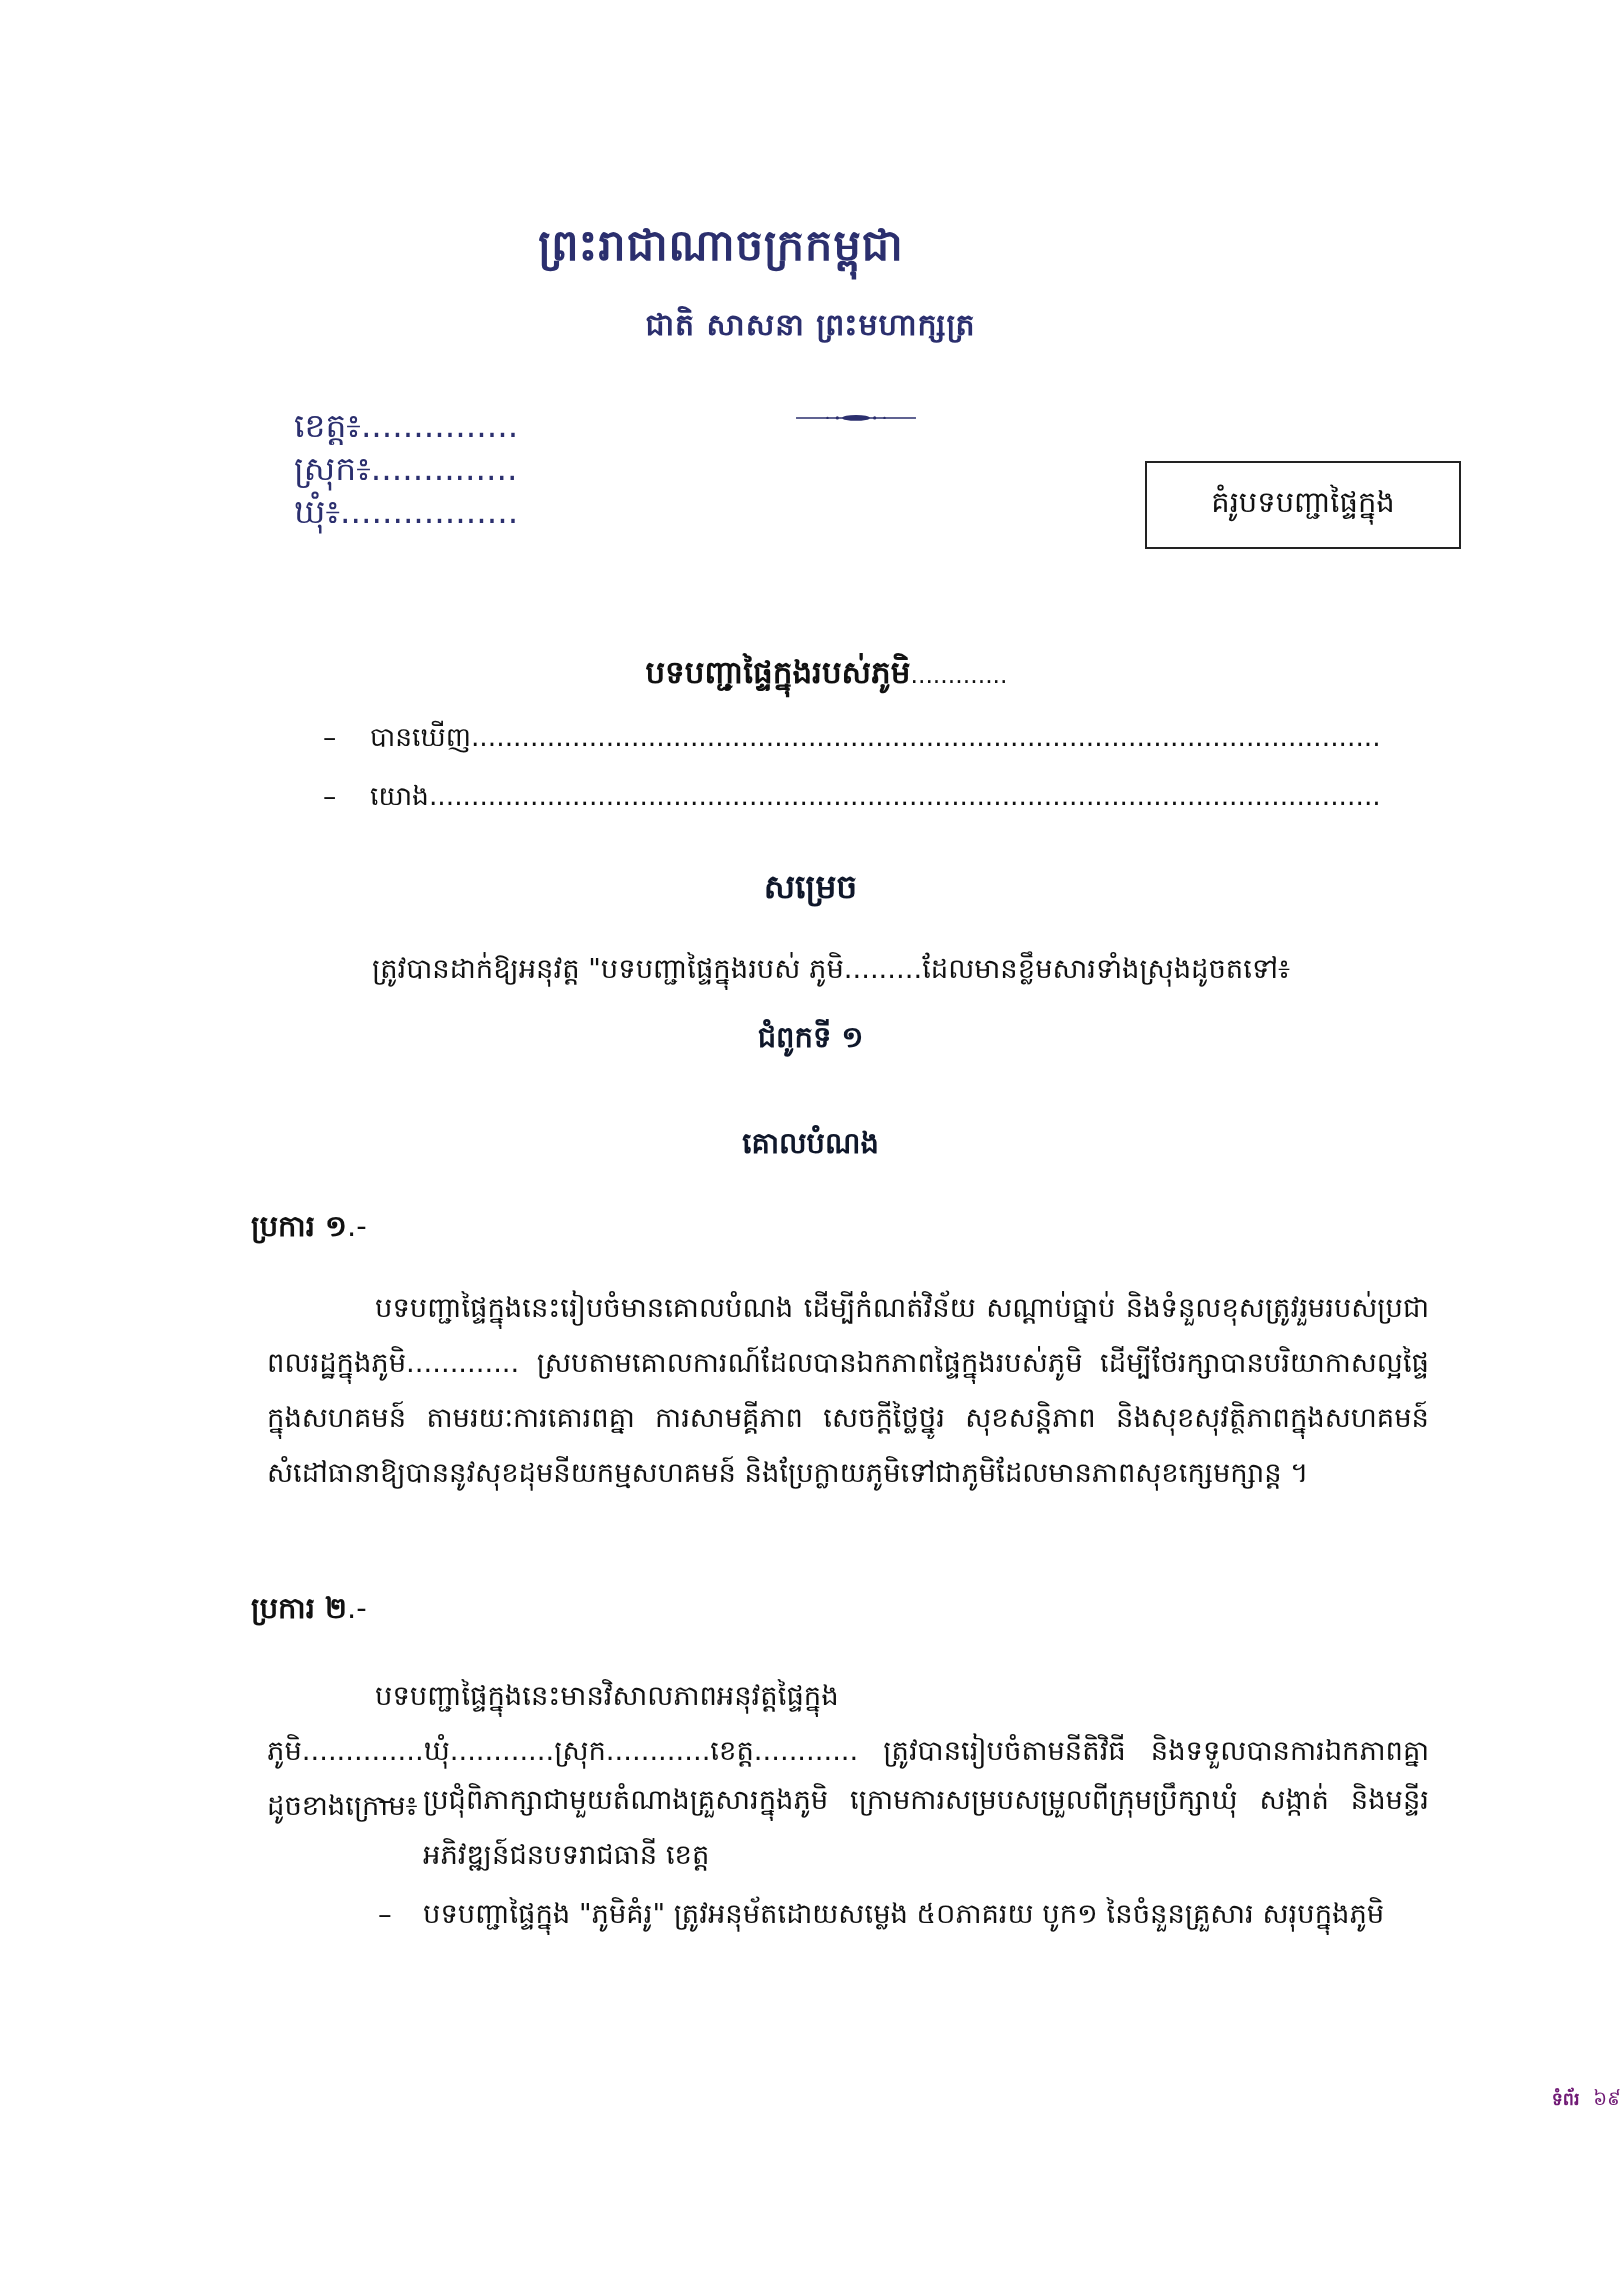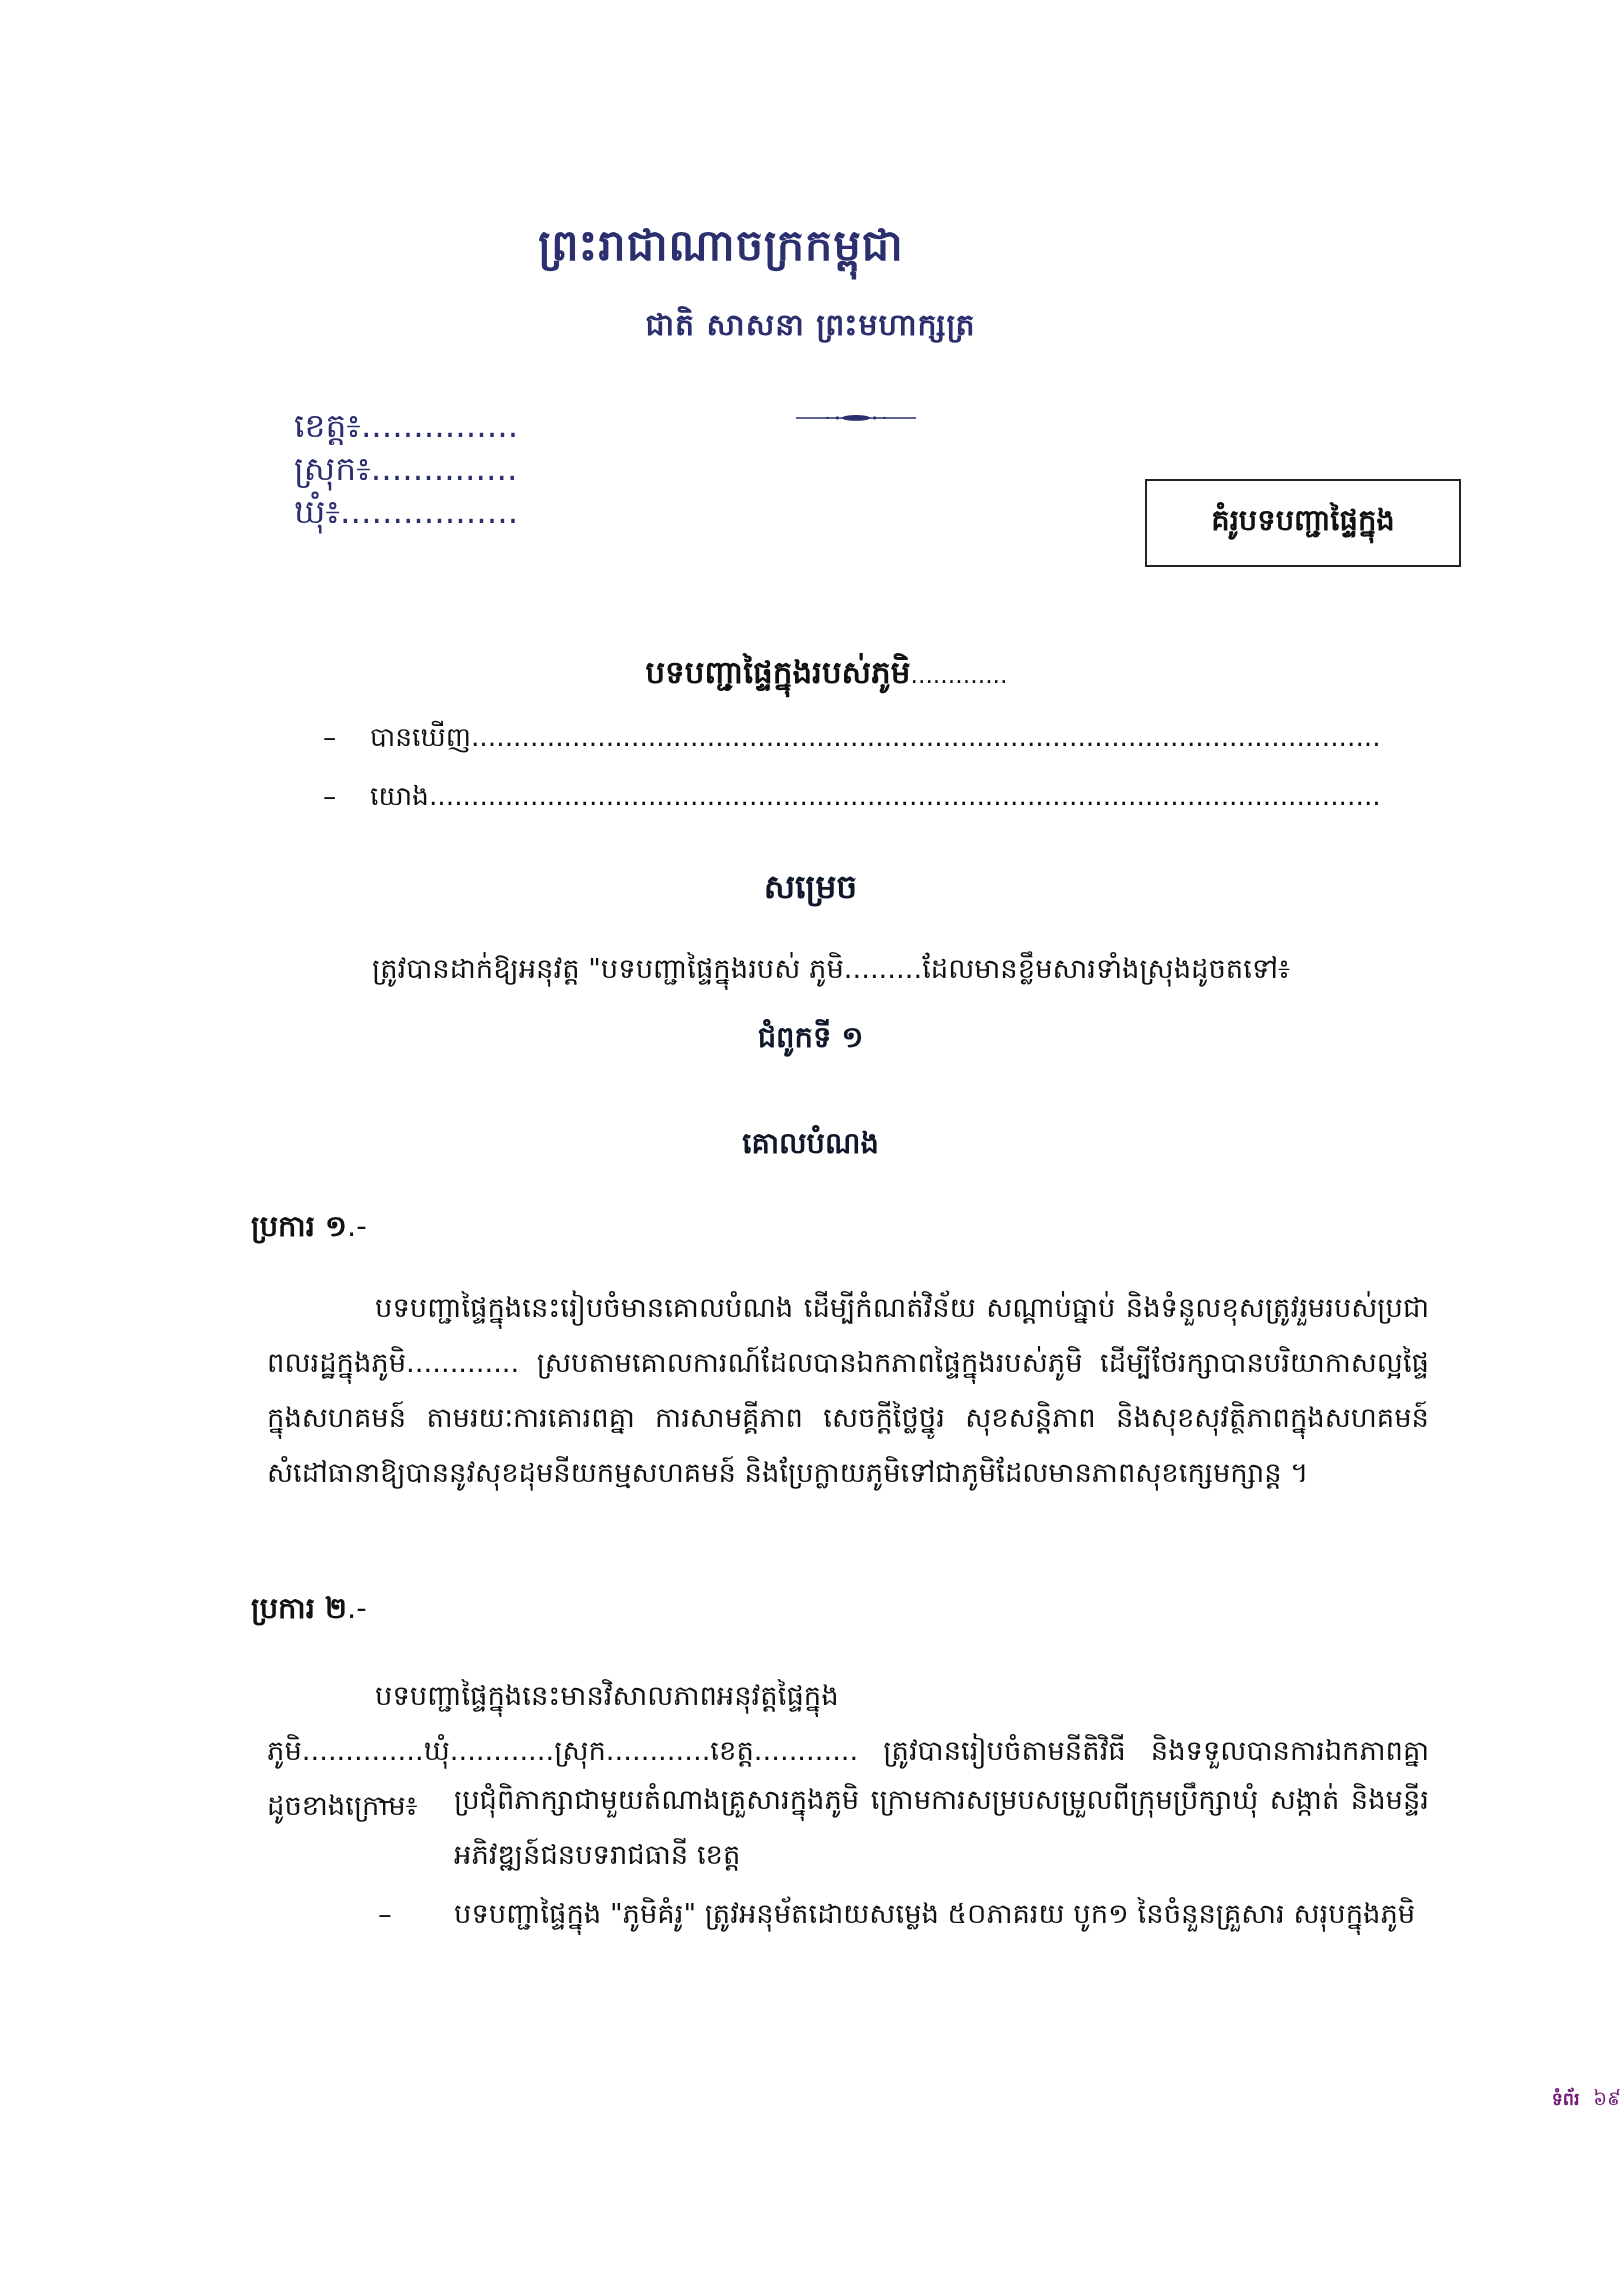--- a/index.html
+++ b/index.html
@@ -17,23 +17,23 @@
       font-size: 30px; font-weight: bold; color: #2b2f6e; letter-spacing: 1px;
     }
     .ornament {
       left: 796px; top: 412px; width: 120px; height: 11.8px;
     }
 
     .admin-lines { left: 294px; top: 404px; }
     .admin-line { font-size: 33px; color: #2b2f6e; height: 43px; line-height: 43px; white-space: nowrap; }
 
     .form-label-box {
-      left: 1145px; top: 479px; width: 316px; height: 88px;
+      left: 1145px; top: 461px; width: 316px; height: 88px;
       border: 2.9px solid #222; display: flex; align-items: center; justify-content: center;
-      font-size: 29px; font-weight: bold; color: #111;
+      font-size: 29px; font-weight: normal; color: #111;
     }
 
     .doc-title {
       left: 0; width: 1621px; top: 653px; text-align: center;
       font-size: 31px; font-weight: bold; color: #111; padding-left: 32px;
     }
     .doc-title .dots { font-weight: normal; font-size: 23.5px; }
 
     .ref-line { left: 323px; width: 1059px; font-size: 26.5px; color: #111; white-space: nowrap; overflow: hidden; }
     .ref-line .dash { display: inline-block; width: 47px; }
@@ -47,21 +47,21 @@
     .article-label { left: 251px; font-size: 29px; font-weight: bold; color: #111; }
     .article-label .suffix { font-weight: normal; }
 
     .para {
       left: 267px; width: 1162px; font-size: 27.4px; line-height: 55px; color: #111;
       text-align: justify; text-indent: 108px;
     }
 
     .bullet { left: 378px; width: 1051px; font-size: 27.4px; line-height: 55px; color: #111; display: flex; }
     .bullet .dash { width: 45px; flex: 0 0 45px; }
-    .bullet .text { flex: 1; text-align: justify; margin-left: 31px; }
+    .bullet .text { flex: 1; text-align: justify; }
 
     .footer-page {
       left: 0; width: 1621px; top: 2086px; text-align: right; font-size: 19.6px; color: #701a75;
     }
     .footer-page .label { font-weight: bold; font-size: 17.6px; margin-right: 13.7px; }
   </style>
 </head>
 <body>
 
 <div class="abs kingdom-title">ព្រះរាជាណាចក្រកម្ពុជា</div>

